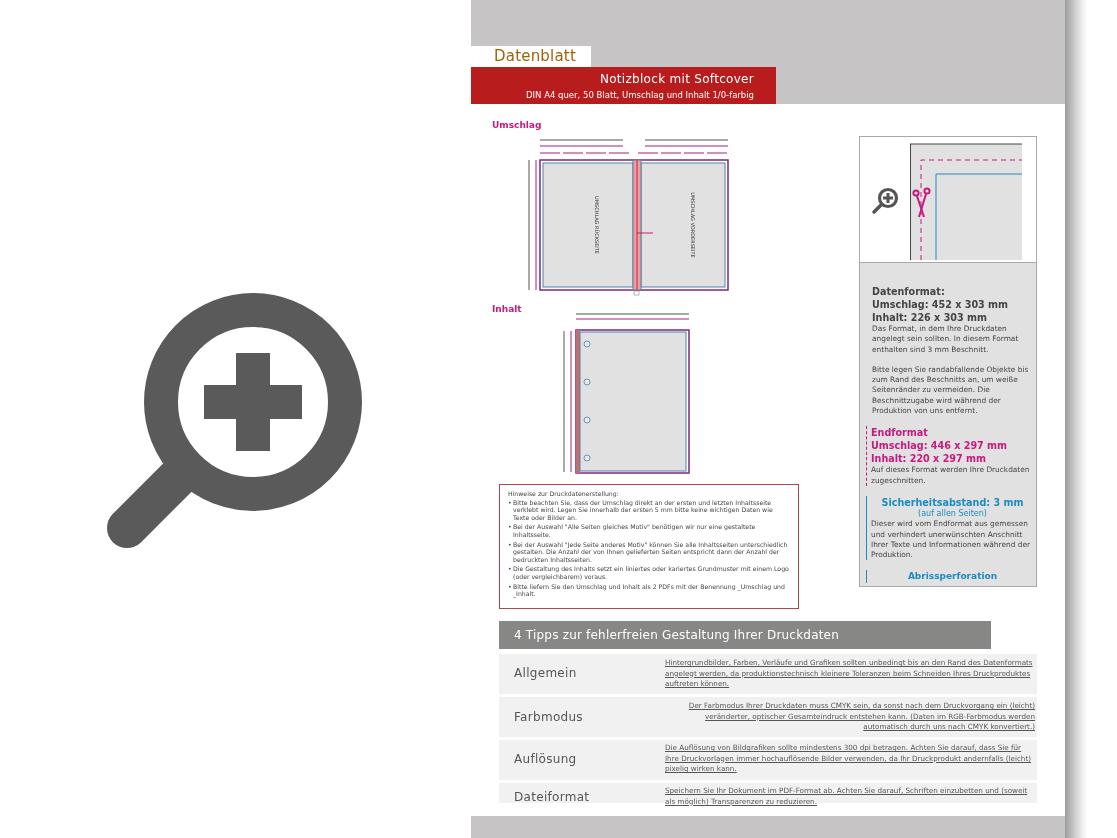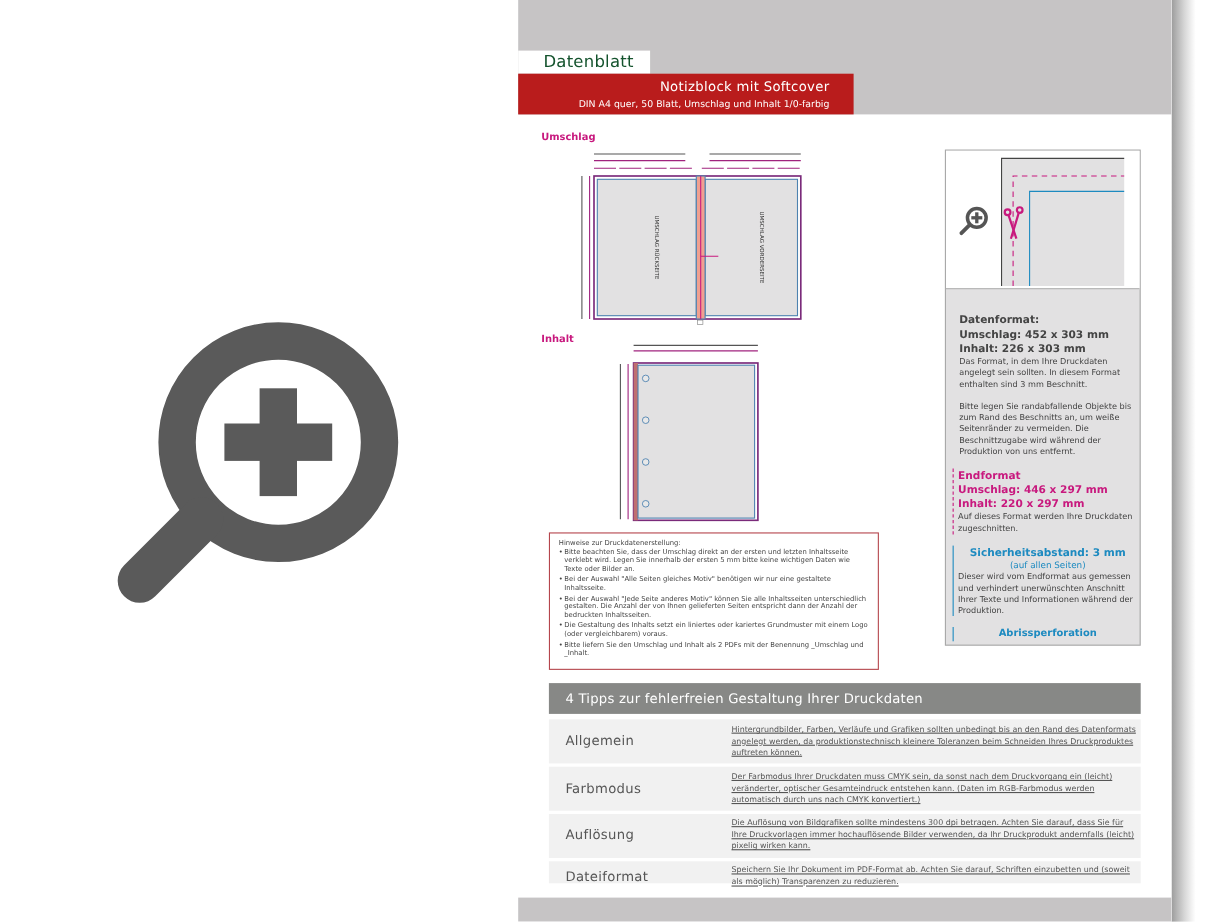--- a/index.html
+++ b/index.html
@@ -9,21 +9,21 @@
     
     .big-zoom { position: absolute; left: 105px; top: 290px; width: 260px; height: 260px; cursor: pointer; }
 
     
     .page { position: absolute; left: 471px; top: 0; width: 594px; height: 838px; background: #fff; overflow: hidden; }
     .shadow { position: absolute; left: 1065px; top: 0; width: 22px; height: 838px;
       background: linear-gradient(to right, #9c9c9c 0%, #b8b8b8 25%, #d8d8d8 55%, #f3f3f3 85%, #ffffff 100%); }
 
     .header-band { position: absolute; left: 0; top: 0; width: 594px; height: 104px; background: #c6c4c5; }
     .tab-title { position: absolute; left: 0; top: 46px; width: 120px; height: 21px; background: #fff;
-      font-size: 15px; color: #14532d; padding-left: 23px; line-height: 21px; letter-spacing: 0.2px; }
+      font-size: 15px; color: #a16207; padding-left: 23px; line-height: 21px; letter-spacing: 0.2px; }
     .title-bar { position: absolute; left: 0; top: 67px; width: 305px; height: 37px; background: #b91c1c; color: #fff; text-align: right; padding-right: 22px; }
     .title-bar .t1 { font-size: 12px; line-height: 14px; margin-top: 5px; letter-spacing: 0.3px; }
     .title-bar .t2 { font-size: 8.5px; line-height: 12px; margin-top: 3px; }
 
     .sec-label { position: absolute; font-size: 9px; font-weight: bold; color: #c8197e; }
 
     
     .diagram { position: absolute; }
 
     
@@ -38,21 +38,21 @@
     .blk.solid { border-left: 1.5px solid #1d8ac0; padding-left: 4px; margin-left: -6px; }
 
     
     .hints { position: absolute; left: 28px; top: 484px; width: 300px; height: 125px; border: 1px solid #b5454c; padding: 5px 8px; font-size: 6.2px; line-height: 7.6px; color: #444; }
     .hints .ht { margin-bottom: 1px; }
     .hints ul { list-style: none; }
     .hints li { position: relative; padding-left: 5px; margin-bottom: 2px; }
     .hints li::before { content: "\2022"; position: absolute; left: 0; top: 0; }
 
     
-    .tips-header { position: absolute; left: 28px; top: 621px; width: 538px; height: 28px; background: #878886; color: #fff; font-size: 12px; line-height: 28px; padding-left: 15px; letter-spacing: 0.2px; }
+    .tips-header { position: absolute; left: 28px; top: 621px; width: 492px; height: 28px; background: #878886; color: #fff; font-size: 12px; line-height: 28px; padding-left: 15px; letter-spacing: 0.2px; }
     .tip-row { position: absolute; left: 28px; width: 538px; background: #f1f1f1; }
     .tip-row .label { position: absolute; left: 15px; font-size: 12px; color: #555; letter-spacing: 0.3px; }
     .tip-row .desc { position: absolute; left: 166px; width: 370px; font-size: 7.2px; line-height: 10.5px; color: #555; text-decoration: underline; }
 
     .footer-band { position: absolute; left: 0; top: 816px; width: 594px; height: 22px; background: #c6c4c5; }
   </style>
 </head>
 <body>
 
 <div class="big-zoom">
@@ -177,21 +177,21 @@
   </div>
 
   <div class="tips-header">4 Tipps zur fehlerfreien Gestaltung Ihrer Druckdaten</div>
 
   <div class="tip-row" style="top:654px; height:40px;">
     <div class="label" style="top:12px;text-align:center;">Allgemein</div>
     <div class="desc" style="top:4px;">Hintergrundbilder, Farben, Verläufe und Grafiken sollten unbedingt bis an den Rand des Datenformats angelegt werden, da produktionstechnisch kleinere Toleranzen beim Schneiden Ihres Druckproduktes auftreten können.</div>
   </div>
   <div class="tip-row" style="top:697px; height:40px;">
     <div class="label" style="top:13px;">Farbmodus</div>
-    <div class="desc" style="top:4px;">Der Farbmodus Ihrer Druckdaten muss CMYK sein, da sonst nach dem Druckvorgang ein (leicht) veränderter, optischer Gesamteindruck entstehen kann. (Daten im RGB-Farbmodus werden automatisch durch uns nach CMYK konvertiert.)</div>
+    <div class="desc" style="top:4px;text-align:right;">Der Farbmodus Ihrer Druckdaten muss CMYK sein, da sonst nach dem Druckvorgang ein (leicht) veränderter, optischer Gesamteindruck entstehen kann. (Daten im RGB-Farbmodus werden automatisch durch uns nach CMYK konvertiert.)</div>
   </div>
   <div class="tip-row" style="top:740px; height:40px;">
     <div class="label" style="top:12px;">Auflösung</div>
     <div class="desc" style="top:3px;">Die Auflösung von Bildgrafiken sollte mindestens 300 dpi betragen. Achten Sie darauf, dass Sie für Ihre Druckvorlagen immer hochauflösende Bilder verwenden, da Ihr Druckprodukt andernfalls (leicht) pixelig wirken kann.</div>
   </div>
   <div class="tip-row" style="top:783px; height:20px;">
     <div class="label" style="top:7px;">Dateiformat</div>
     <div class="desc" style="top:3px;">Speichern Sie Ihr Dokument im PDF-Format ab. Achten Sie darauf, Schriften einzubetten und (soweit als möglich) Transparenzen zu reduzieren.</div>
   </div>
 

